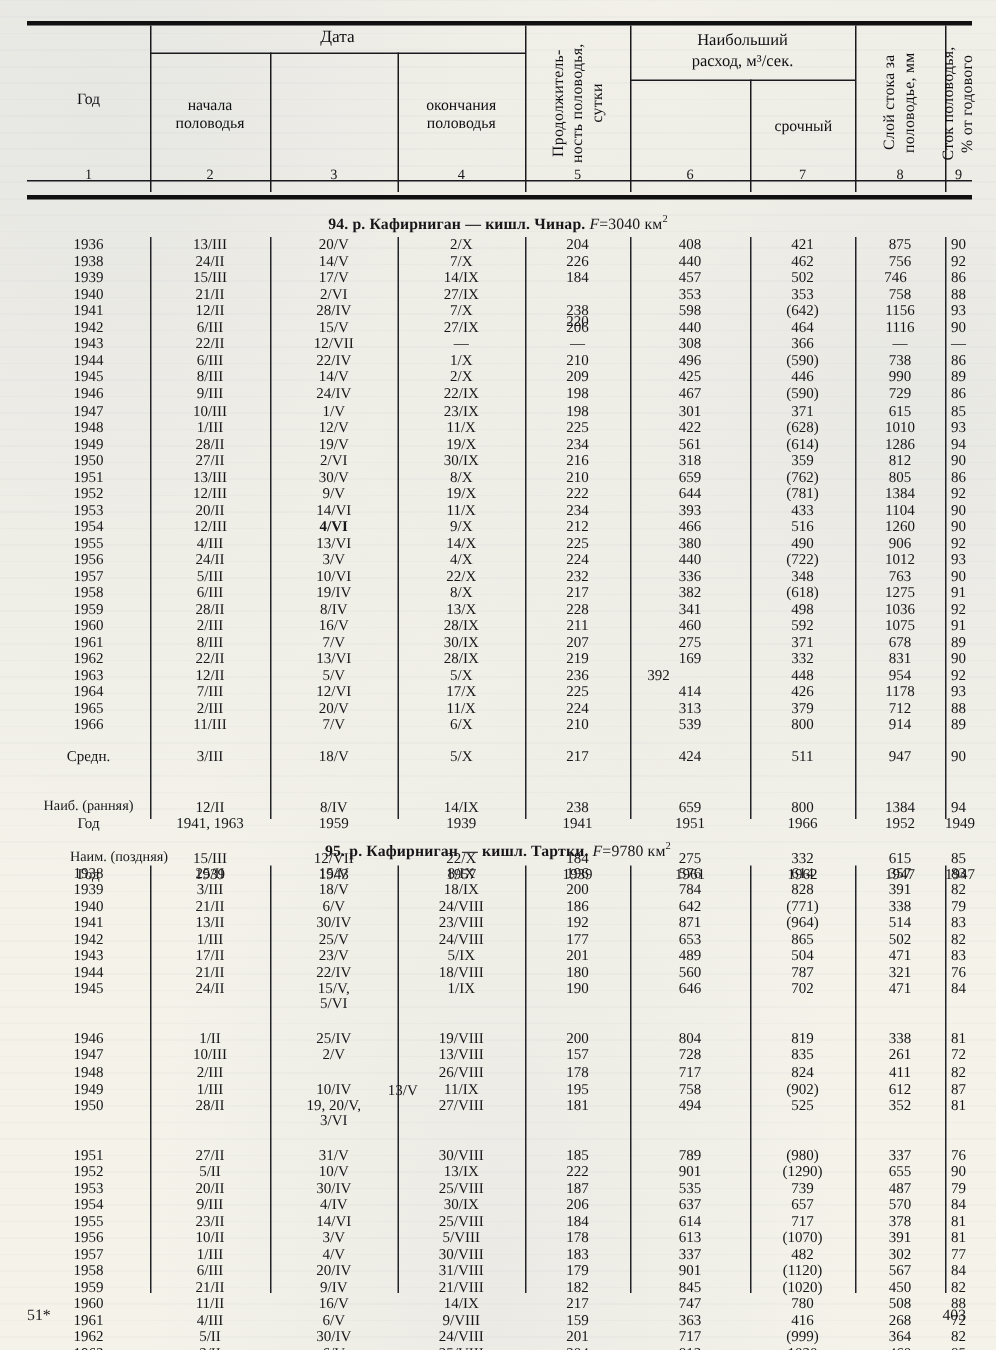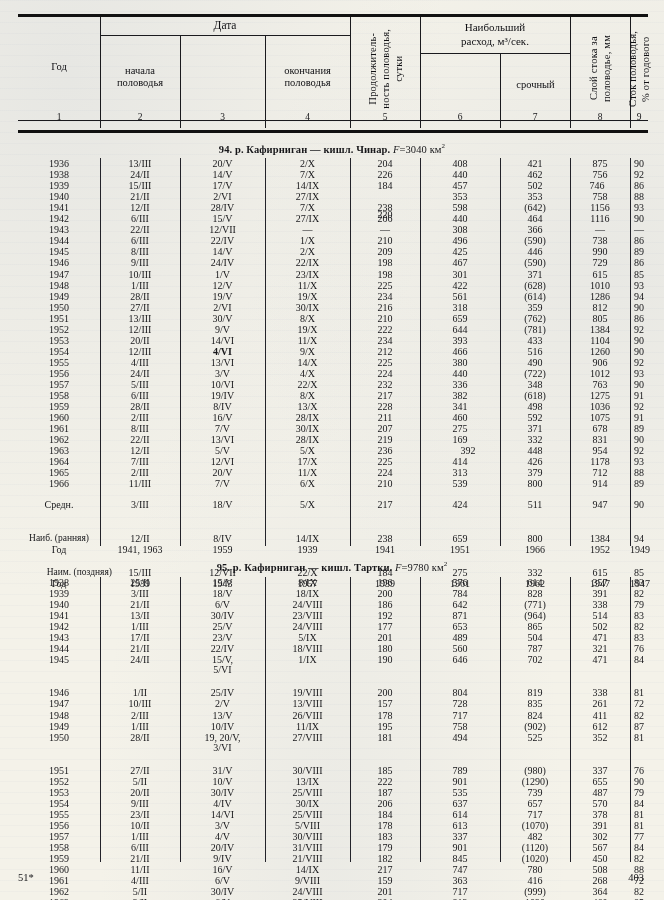--- a/index.html
+++ b/index.html
@@ -434,21 +434,21 @@
           <div class="c ctr" style="left: 482px; width: 70px; top: 0px;">332</div>
           <div class="c ctr" style="left: 552px; width: 60px; top: 0px;">831</div>
           <div class="c ctr" style="left: 612px; width: 18px; top: 0px;">90</div>
         </div>
         <div class="row" style="top: 287.3px;">
           <div class="c ctr" style="left: 0px; width: 82px; top: 0px;">1963</div>
           <div class="c ctr" style="left: 82px; width: 80px; top: 0px;">12/II</div>
           <div class="c ctr" style="left: 162px; width: 85px; top: 0px;">5/V</div>
           <div class="c ctr" style="left: 247px; width: 85px; top: 0px;">5/X</div>
           <div class="c ctr" style="left: 332px; width: 70px; top: 0px;">236</div>
-          <div class="c ctr" style="left: 410px; width: 80px; top: 0px;">392</div>
+          <div class="c ctr" style="left: 381px; width: 80px; top: 0px;">392</div>
           <div class="c ctr" style="left: 482px; width: 70px; top: 0px;">448</div>
           <div class="c ctr" style="left: 552px; width: 60px; top: 0px;">954</div>
           <div class="c ctr" style="left: 612px; width: 18px; top: 0px;">92</div>
         </div>
         <div class="row" style="top: 298.35px;">
           <div class="c ctr" style="left: 0px; width: 82px; top: 0px;">1964</div>
           <div class="c ctr" style="left: 82px; width: 80px; top: 0px;">7/III</div>
           <div class="c ctr" style="left: 162px; width: 85px; top: 0px;">12/VI</div>
           <div class="c ctr" style="left: 247px; width: 85px; top: 0px;">17/X</div>
           <div class="c ctr" style="left: 332px; width: 70px; top: 0px;">225</div>
@@ -648,21 +648,21 @@
           <div class="c ctr" style="left: 247px; width: 85px; top: 0px;">13/VIII</div>
           <div class="c ctr" style="left: 332px; width: 70px; top: 0px;">157</div>
           <div class="c ctr" style="left: 402px; width: 80px; top: 0px;">728</div>
           <div class="c ctr" style="left: 482px; width: 70px; top: 0px;">835</div>
           <div class="c ctr" style="left: 552px; width: 60px; top: 0px;">261</div>
           <div class="c ctr" style="left: 612px; width: 18px; top: 0px;">72</div>
         </div>
         <div class="row" style="top: 132.5px;">
           <div class="c ctr" style="left: 0px; width: 82px; top: 0px;">1948</div>
           <div class="c ctr" style="left: 82px; width: 80px; top: 0px;">2/III</div>
-          <div class="c ctr" style="left: 162px; width: 85px; top: 0px;">13/V</div>
+          <div class="c ctr" style="left: 162px; width: 85px; top: 12px; padding-left: 46px;">13/V</div>
           <div class="c ctr" style="left: 247px; width: 85px; top: 0px;">26/VIII</div>
           <div class="c ctr" style="left: 332px; width: 70px; top: 0px;">178</div>
           <div class="c ctr" style="left: 402px; width: 80px; top: 0px;">717</div>
           <div class="c ctr" style="left: 482px; width: 70px; top: 0px;">824</div>
           <div class="c ctr" style="left: 552px; width: 60px; top: 0px;">411</div>
           <div class="c ctr" style="left: 612px; width: 18px; top: 0px;">82</div>
         </div>
         <div class="row" style="top: 143.55px;">
           <div class="c ctr" style="left: 0px; width: 82px; top: 0px;">1949</div>
           <div class="c ctr" style="left: 82px; width: 80px; top: 0px;">1/III</div>

